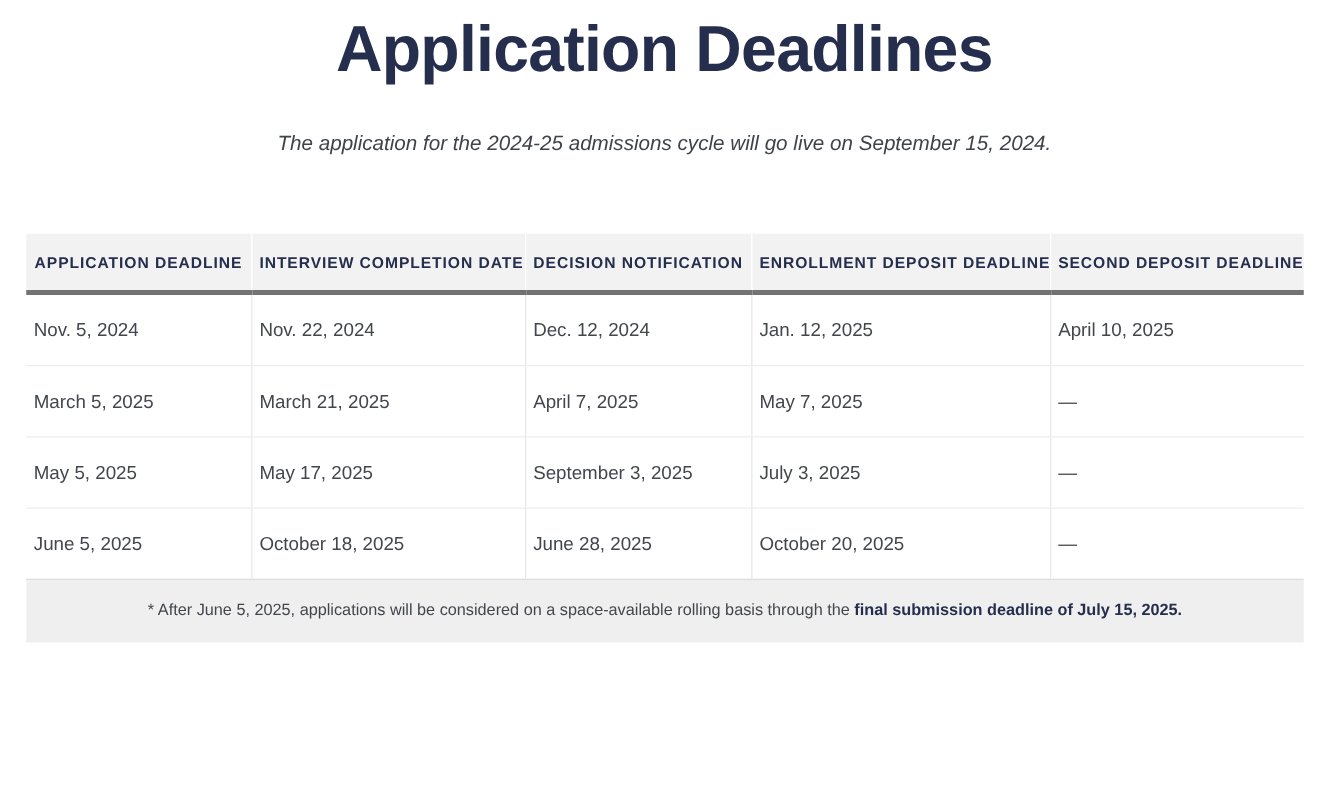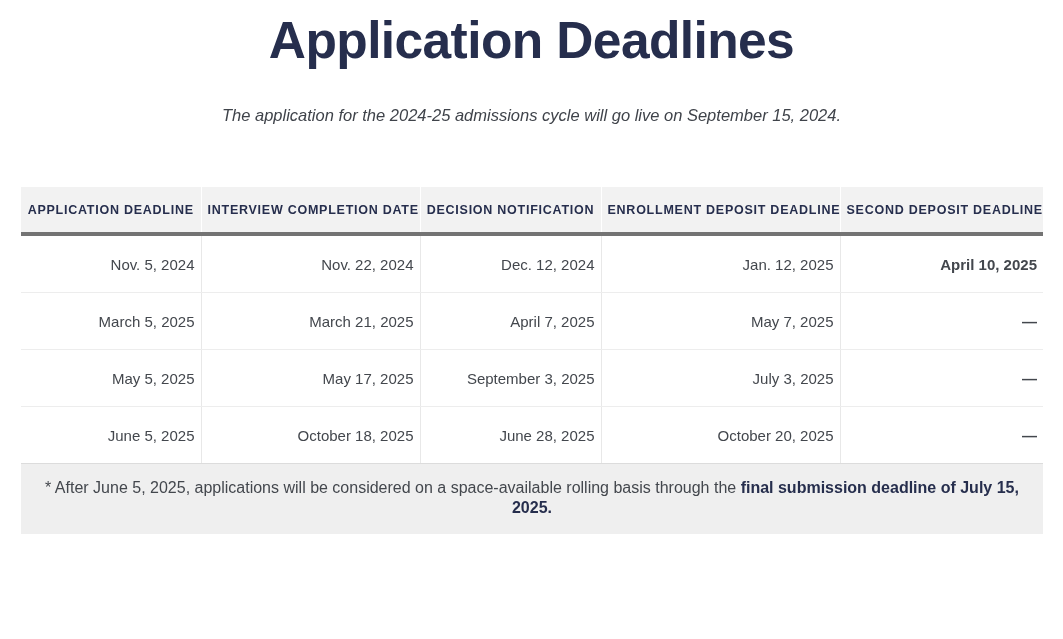--- a/index.html
+++ b/index.html
@@ -85,47 +85,46 @@
     white-space: nowrap;
   }
   table.deadlines thead th:last-child {
     border-right: none;
   }
 
   table.deadlines tbody td {
     border-right: 1px solid #e8e8e8;
     border-bottom: 1px solid #ededed;
     padding: 19px 6px 18px;
-    text-align: right;
+    text-align: left;
     vertical-align: middle;
     font-size: 15px;
     line-height: 19px;
     color: #43474d;
     white-space: nowrap;
   }
   table.deadlines tbody td:last-child {
     border-right: none;
-    font-weight: bold;
   }
   table.deadlines tbody tr:last-child td {
     border-bottom: 1px solid #dcdcdc;
   }
 
   td.dash {
     color: #5a5f66;
   }
 
   
   .footnote {
     box-sizing: border-box;
     background: #efefef;
     width: 1022px;
     padding: 14px 10px 16px;
     text-align: center;
-    font-size: 16px;
+    font-size: 13px;
     line-height: 20px;
     color: #43474d;
   }
   .footnote b {
     font-weight: bold;
     color: #262e4d;
   }
 </style>
 </head>
 <body>

